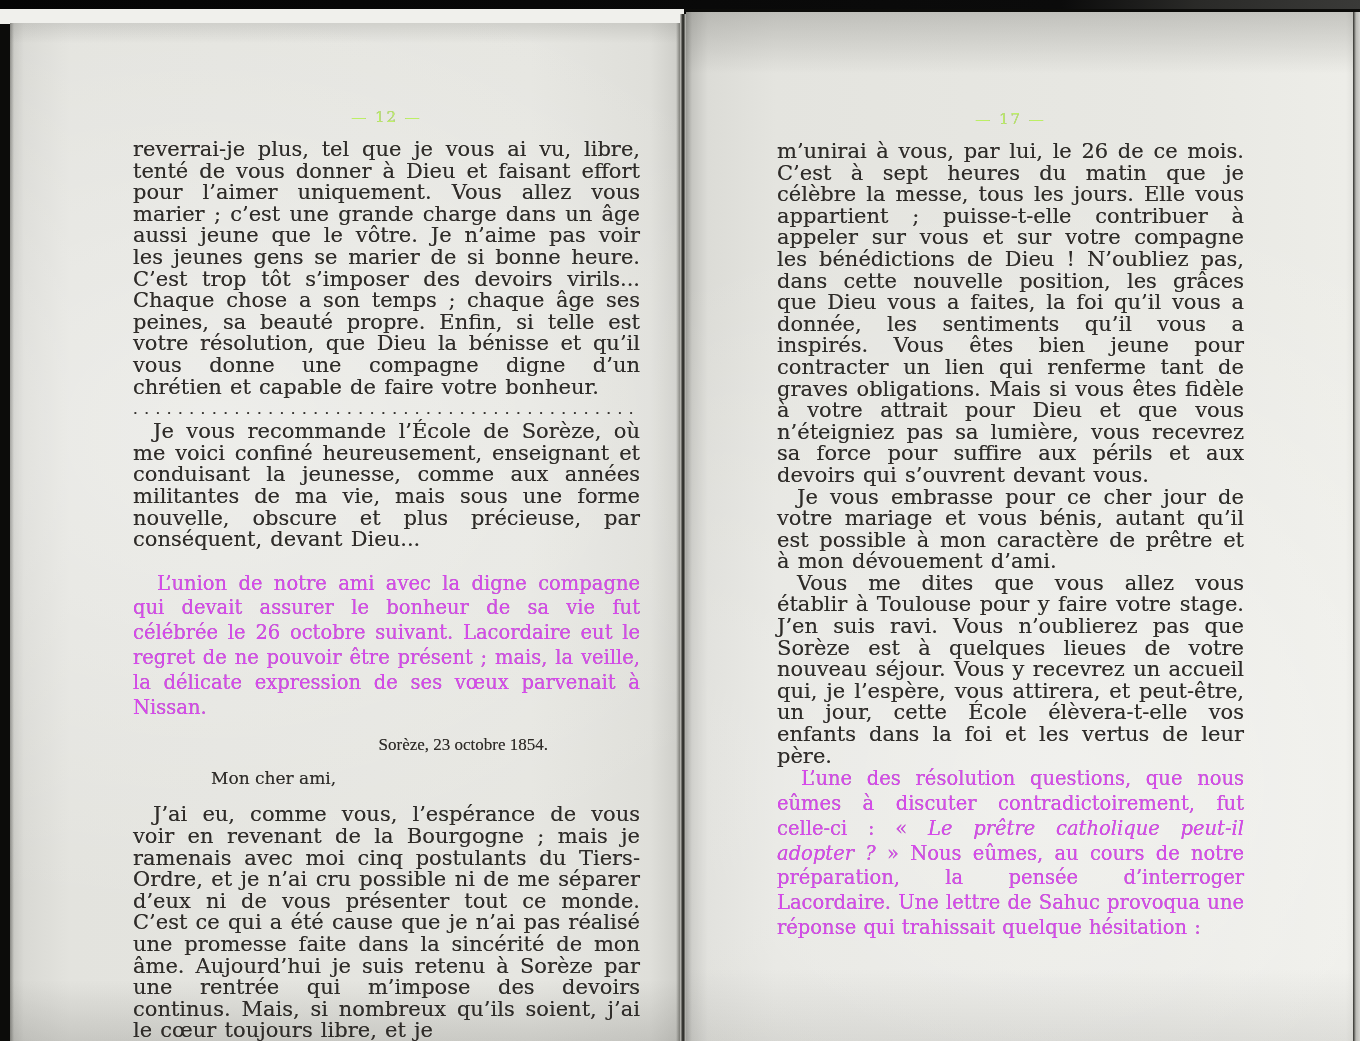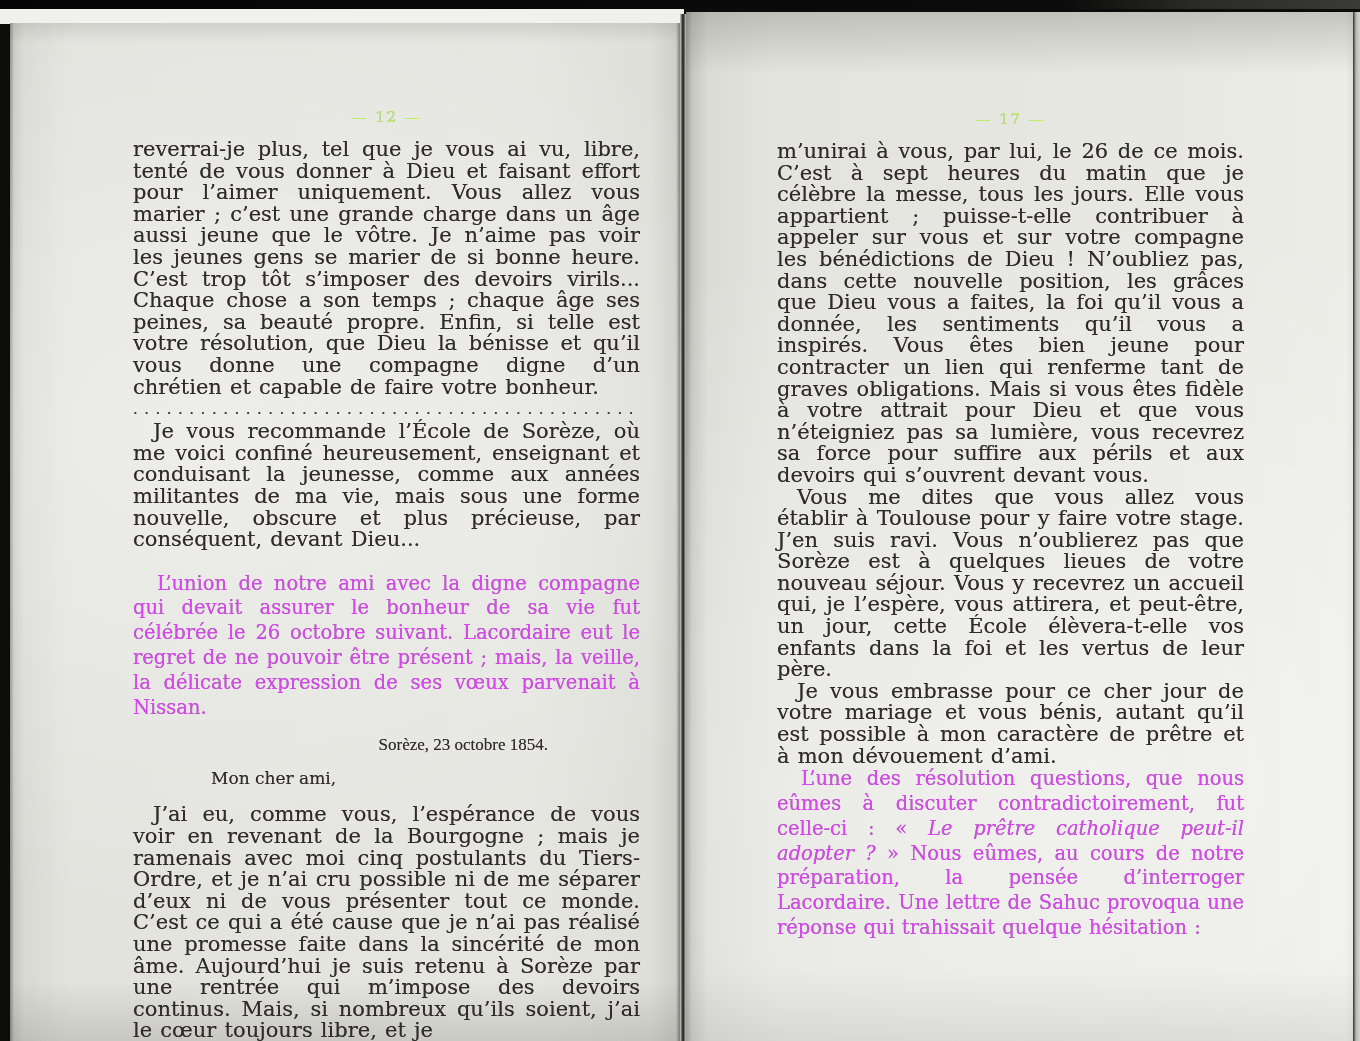--- a/index.html
+++ b/index.html
@@ -136,21 +136,21 @@
     <div class="salutation">Mon cher ami,</div>
 
     <p class="letter indent para-after-salutation">J’ai eu, comme vous, l’espérance de vous voir en revenant de la Bourgogne ; mais je ramenais avec moi cinq postulants du Tiers-Ordre, et je n’ai cru possible ni de me séparer d’eux ni de vous présenter tout ce monde. C’est ce qui a été cause que je n’ai pas réalisé une promesse faite dans la sincérité de mon âme. Aujourd’hui je suis retenu à Sorèze par une rentrée qui m’impose des devoirs continus. Mais, si nombreux qu’ils soient, j’ai le cœur toujours libre, et je</p>
   </div>
 
   <div class="col col-right">
     <div class="page-header">— 17 —</div>
 
     <p class="letter">m’unirai à vous, par lui, le 26 de ce mois. C’est à sept heures du matin que je célèbre la messe, tous les jours. Elle vous appartient ; puisse-t-elle contribuer à appeler sur vous et sur votre compagne les bénédictions de Dieu ! N’oubliez pas, dans cette nouvelle position, les grâces que Dieu vous a faites, la foi qu’il vous a donnée, les sentiments qu’il vous a inspirés. Vous êtes bien jeune pour contracter un lien qui renferme tant de graves obligations. Mais si vous êtes fidèle à votre attrait pour Dieu et que vous n’éteigniez pas sa lumière, vous recevrez sa force pour suffire aux périls et aux devoirs qui s’ouvrent devant vous.</p>
 
+    <p class="letter indent">Je vous embrasse pour ce cher jour de votre mariage et vous bénis, autant qu’il est possible à mon caractère de prêtre et à mon dévouement d’ami.</p>
+
     <p class="letter indent">Vous me dites que vous allez vous établir à Toulouse pour y faire votre stage. J’en suis ravi. Vous n’oublierez pas que Sorèze est à quelques lieues de votre nouveau séjour. Vous y recevrez un accueil qui, je l’espère, vous attirera, et peut-être, un jour, cette École élèvera-t-elle vos enfants dans la foi et les vertus de leur père.</p>
-
-    <p class="letter indent">Je vous embrasse pour ce cher jour de votre mariage et vous bénis, autant qu’il est possible à mon caractère de prêtre et à mon dévouement d’ami.</p>
 
 
     <p class="narrative narr-indent"><span>L’une des résolution questions, que nous eûmes à discuter contradictoirement, fut celle-ci : « </span><span class="italic">Le prêtre catholique peut-il adopter ?</span><span> » Nous eûmes, au cours de notre préparation, la pensée d’interroger Lacordaire. Une lettre de Sahuc provoqua une réponse qui trahissait quelque hésitation :</span></p>
   </div>
 
 </div>
 
 </body></html>

